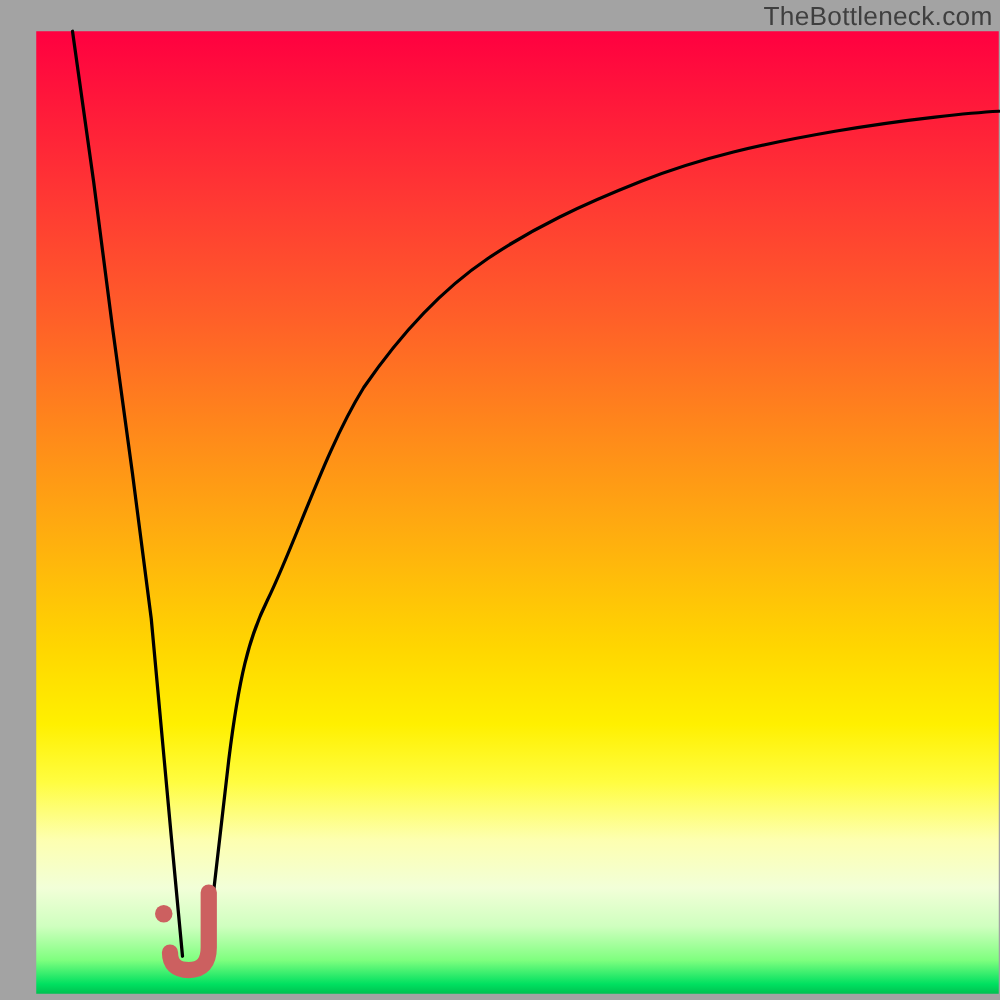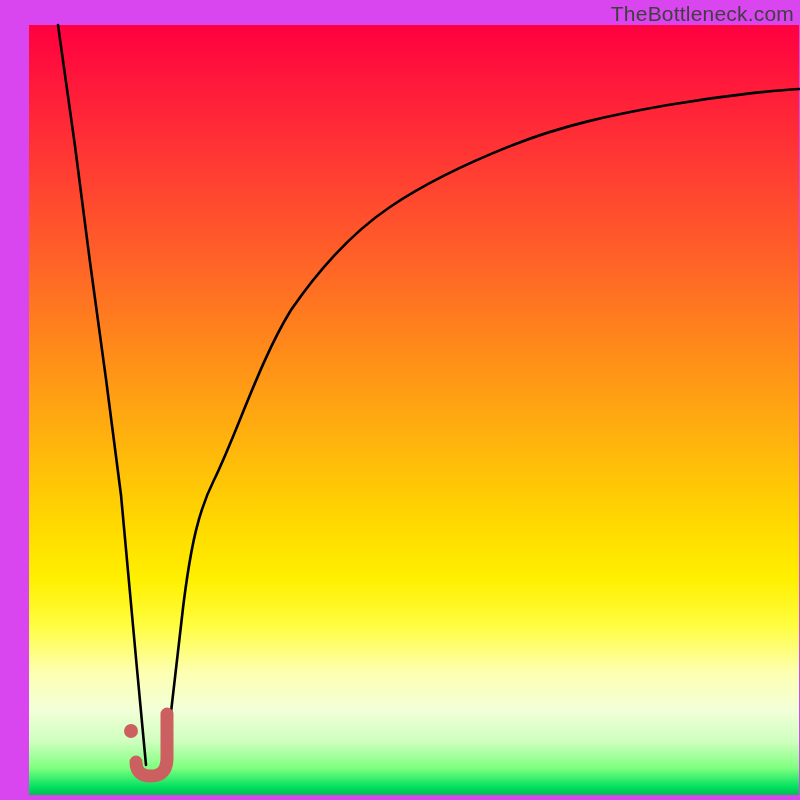--- a/index.html
+++ b/index.html
@@ -10,21 +10,21 @@
     background: #000;
     overflow: hidden;
     font-family: Arial, Helvetica, sans-serif;
   }
   .frame {
     position: absolute;
     left: 0;
     top: 0;
     width: 800px;
     height: 800px;
-    background: #d946ef;
+    background: #a3a3a3;
   }
   .plot {
     position: absolute;
     left: 29px;
     top: 25px;
     width: 770px;
     height: 770px;
     background: linear-gradient(to bottom,
       #ff0040 0%,
       #ff1a3a 8%,

